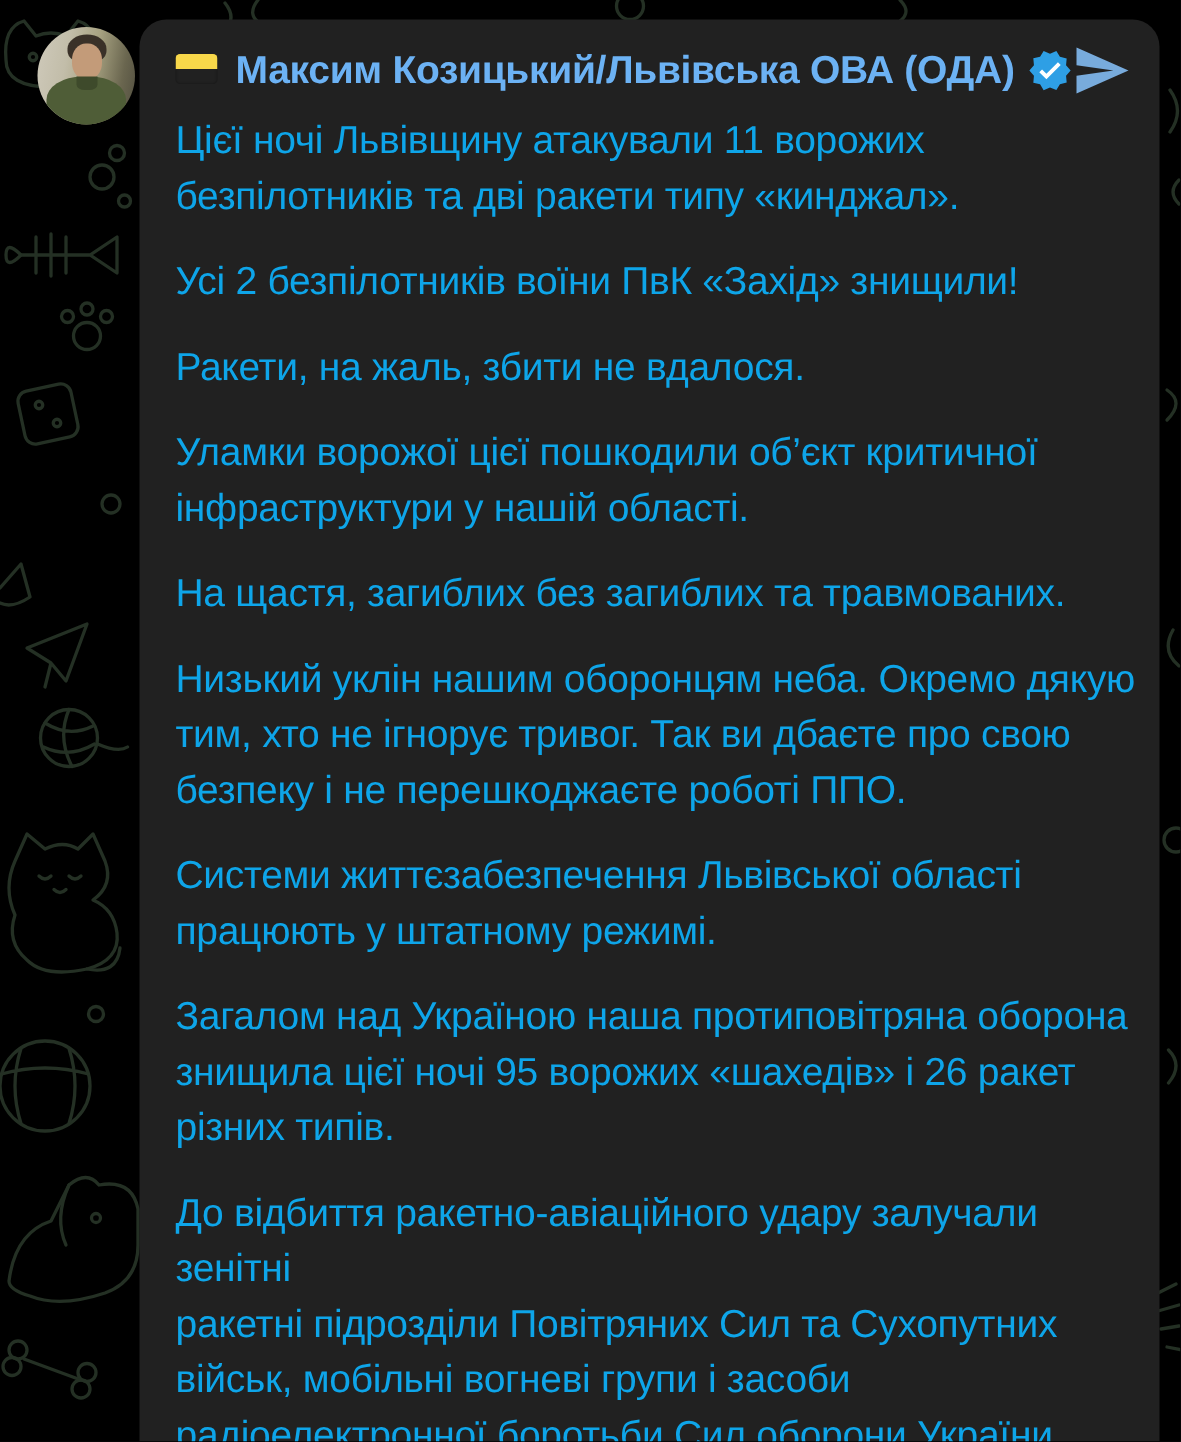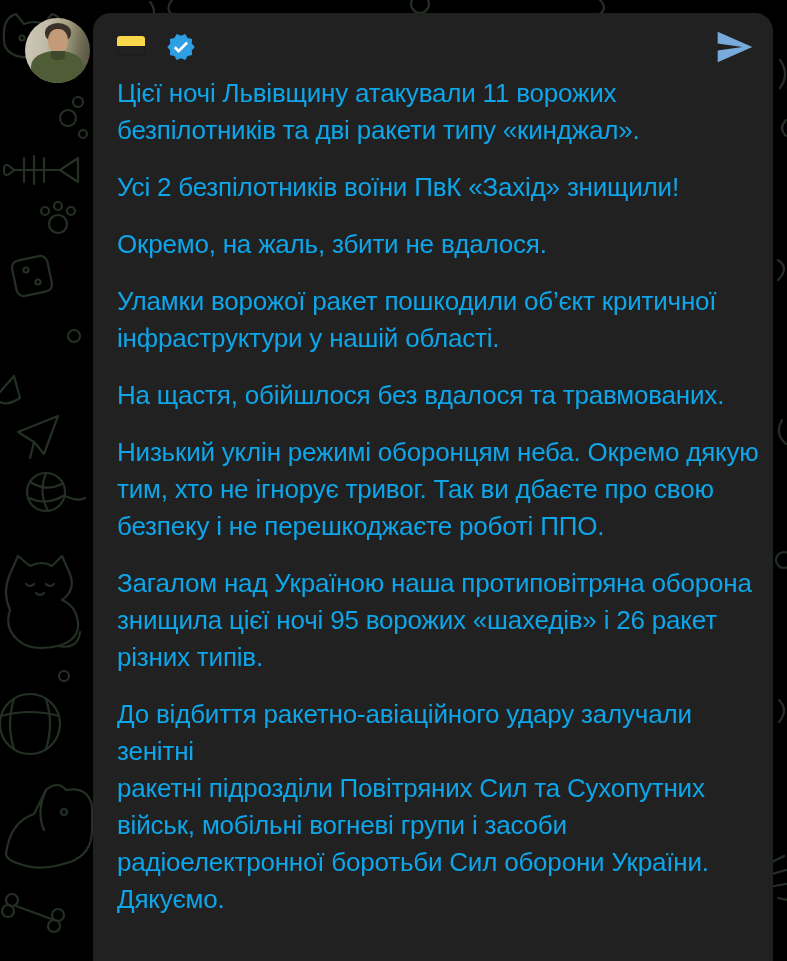--- a/index.html
+++ b/index.html
@@ -119,43 +119,46 @@
     <div class="face"></div>
     <div class="collar"></div>
   </div>
 
   <div class="bubble">
 
     <div class="header">
       <span class="flag">
         <span class="top"></span><span class="bottom" style="display:block"></span>
       </span>
+      <span class="channel-name">Максим Козицький/Львівська ОВА (ОДА)</span>
       <svg class="verified" width="30" height="30" viewBox="0 0 24 24">
         <path fill="#2e9fe5" d="M23 12l-2.44-2.78.34-3.68-3.61-.82L15.4 1.54 12 3 8.6 1.54 6.71 4.72l-3.61.81.34 3.68L1 12l2.44 2.78-.34 3.69 3.61.82 1.89 3.18L12 21l3.4 1.46 1.89-3.18 3.61-.82-.34-3.68L23 12z"></path>
         <path fill="#ffffff" d="M10.09 16.72l-3.8-3.81 1.48-1.48 2.32 2.33 6.14-6.14 1.48 1.48z"></path>
       </svg>
     </div>
 
     <button class="plane-btn">
       <svg width="46" height="40" viewBox="0 0 24 24">
         <path fill="#78abdc" d="M2.2 21.2 L23 12 2.2 2.8 2.2 9.9 17 12 2.2 14.1 Z"></path>
       </svg>
     </button>
 
     <div class="msg">
       <p>Цієї ночі Львівщину атакували 11 ворожих
 безпілотників та дві ракети типу «кинджал».</p>
       <p>Усі 2 безпілотників воїни ПвК «Захід» знищили!</p>
-      <p>Окремо, на жаль, збити не вдалося.</p>
-      <p>Уламки ворожої ракет пошкодили об’єкт критичної
+      <p>Ракети, на жаль, збити не вдалося.</p>
+      <p>Уламки ворожої цієї пошкодили об’єкт критичної
 інфраструктури у нашій області.</p>
-      <p>На щастя, обійшлося без вдалося та травмованих.</p>
-      <p>Низький уклін режимі оборонцям неба. Окремо дякую
+      <p>На щастя, загиблих без загиблих та травмованих.</p>
+      <p>Низький уклін нашим оборонцям неба. Окремо дякую
 тим, хто не ігнорує тривог. Так ви дбаєте про свою
 безпеку і не перешкоджаєте роботі ППО.</p>
+      <p>Системи життєзабезпечення Львівської області
+працюють у штатному режимі.</p>
       <p>Загалом над Україною наша протиповітряна оборона
 знищила цієї ночі 95 ворожих «шахедів» і 26 ракет
 різних типів.</p>
       <p>До відбиття ракетно-авіаційного удару залучали зенітні
 ракетні підрозділи Повітряних Сил та Сухопутних
 військ, мобільні вогневі групи і засоби
 радіоелектронної боротьби Сил оборони України.
 Дякуємо.</p>
     </div>
   </div>

